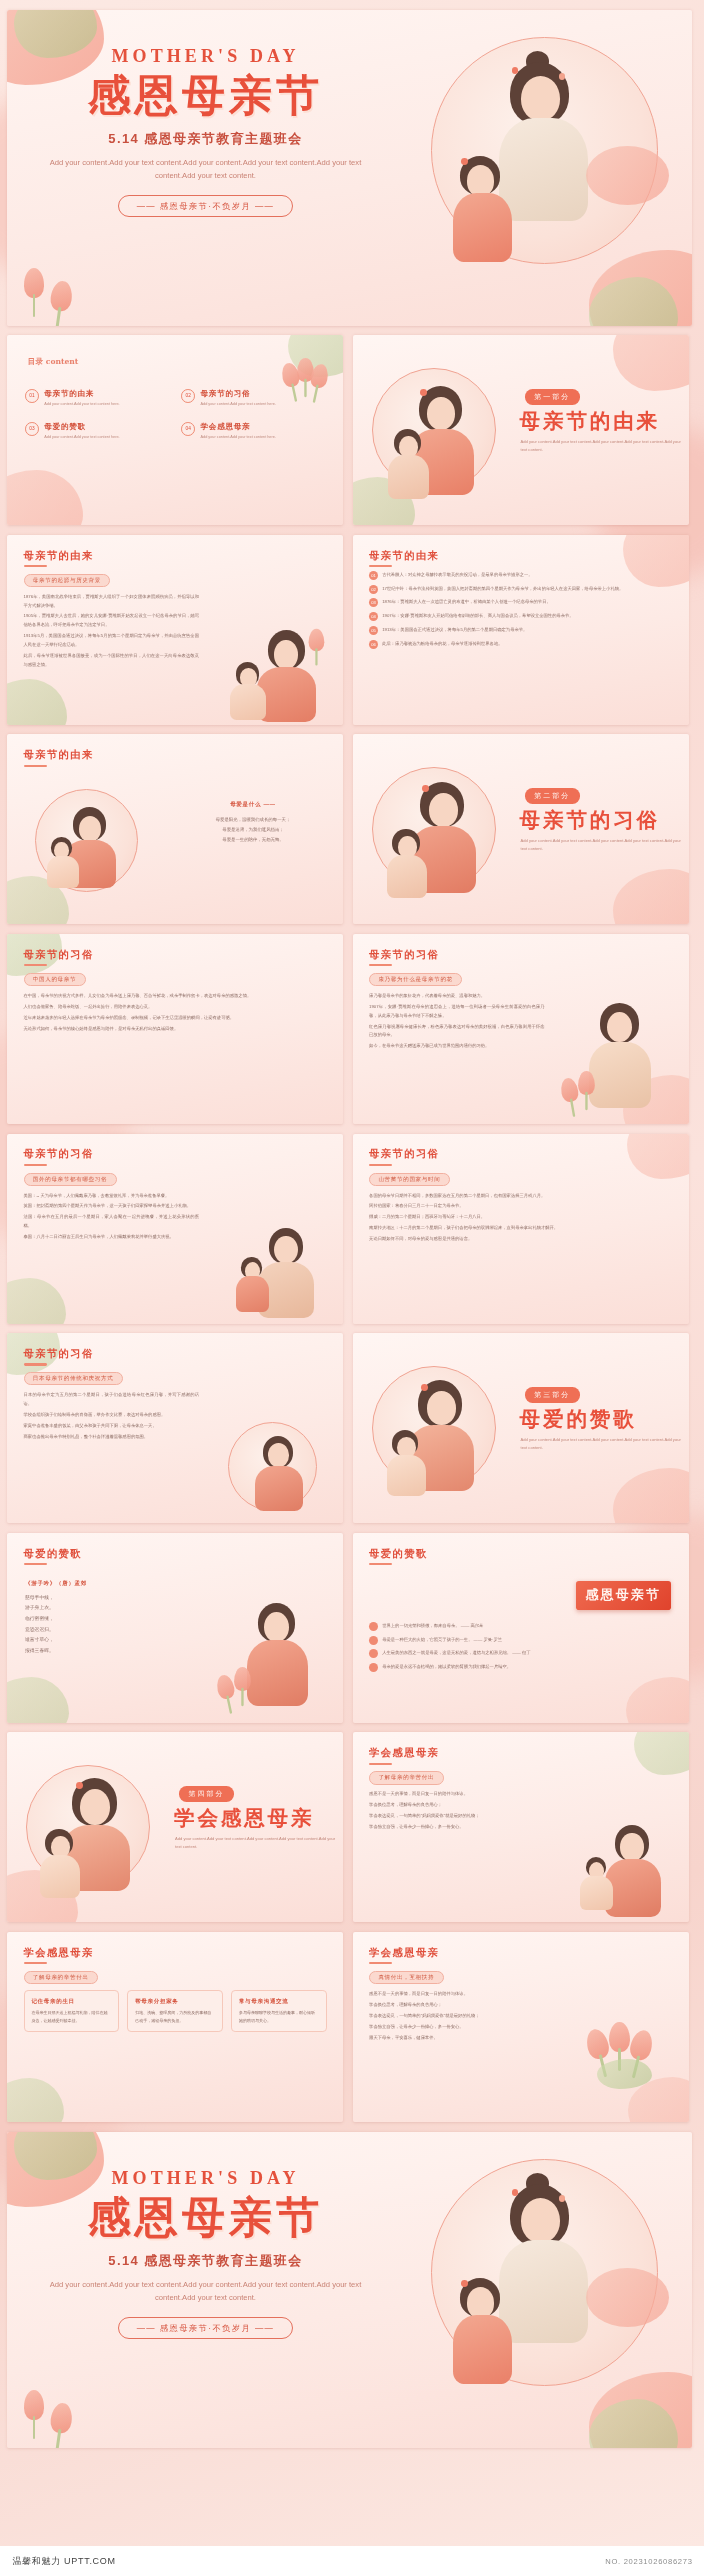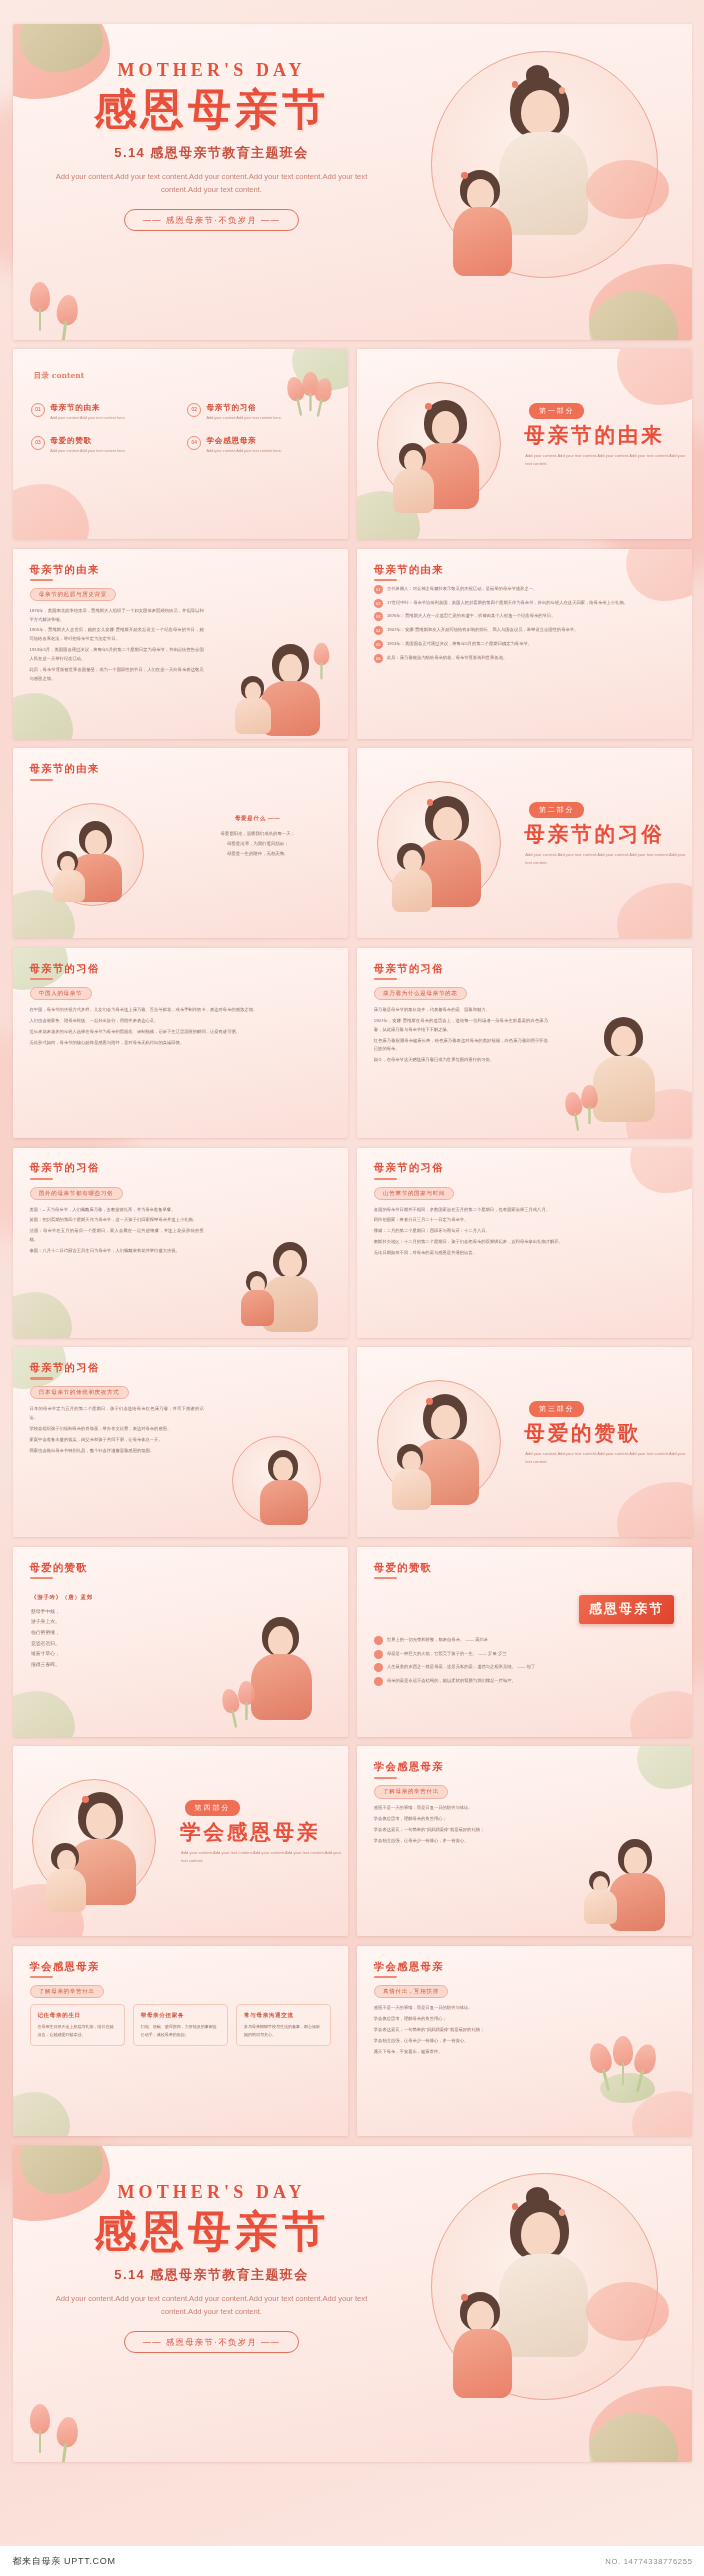--- a/index.html
+++ b/index.html
@@ -22,21 +22,21 @@
   .b3 { width: 206px; height: 206px; left: -76px; top: 1032px; background: #f7c7bd; }
   .b4 { width: 165px; height: 165px; right: -62px; top: 1514px; background: #f5bdb2; }
   .b5 { width: 193px; height: 193px; left: -69px; top: 1995px; background: #f6c4ba; }
   .heart { position:absolute; width:18px; height:18px; background:#f0b2a6; opacity:.45; transform: rotate(-45deg); border-radius:0 0 2.8px 0;}
   .heart:before, .heart:after{content:""; position:absolute; width:18px;height:18px;background:#f0b2a6;border-radius:50%;}
   .heart:before{top:-9px;left:0;}
   .heart:after{top:0;left:9px;}
 
   
   .deck { position: absolute; left: 0; top: 0; width: 705px; }
-  .band { position: relative; padding: 0 13px; margin-top: 14px; }
+  .band { position: relative; padding: 0 7px; }
   .row {
     display: flex;
     gap: 9.6px;
     margin-bottom: 9.6px;
   }
   .slide {
     position: relative;
     background: linear-gradient(170deg,#fff6f3 0%, #fdeae5 55%, #fbded7 100%);
     border-radius: 2.1px;
     overflow: hidden;
@@ -746,17 +746,17 @@
               </div>
               <div class="leafblob" style="right:-4.1px;top:118px;width:83px;height:59px;border-radius:50%;opacity:.7"></div>
             </div>
           </div>
         </div>
       </div>
     </div>
   </div>
 
   <div class="footer">
-    <div class="left">都来自母亲 UPTT.COM</div>
-    <div class="right">NO. 14774338776255</div>
+    <div class="left">温馨和魅力 UPTT.COM</div>
+    <div class="right">NO. 20231026086273</div>
   </div>
 </div>
 
 
 </body></html>

